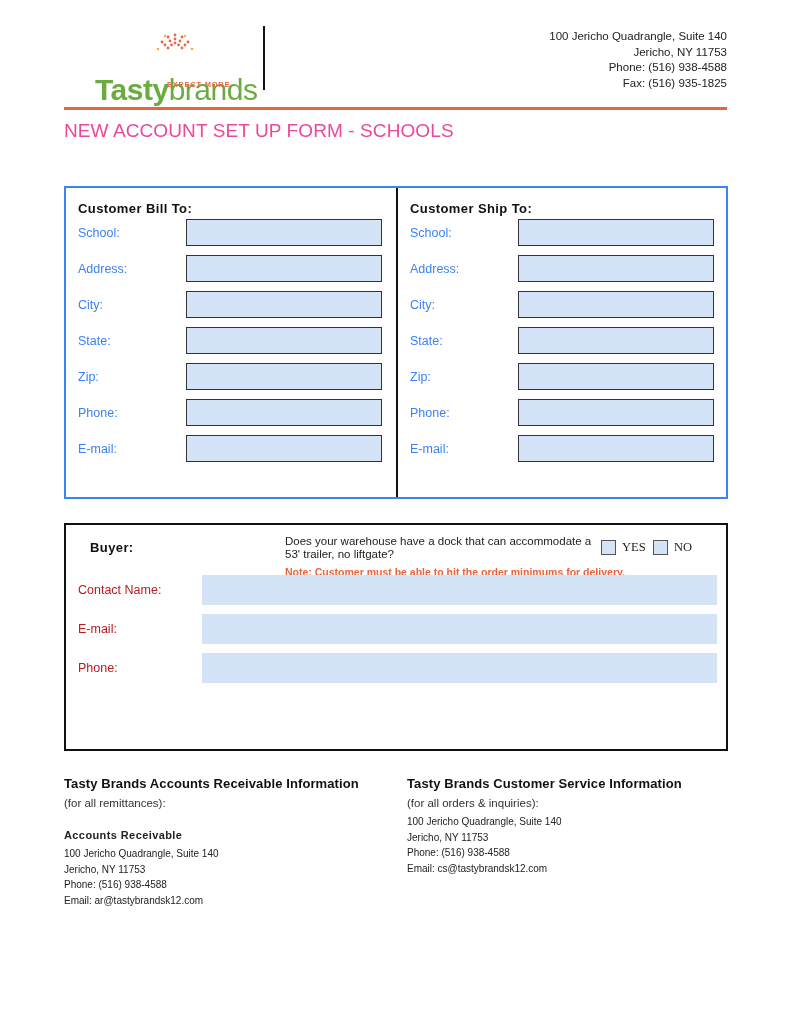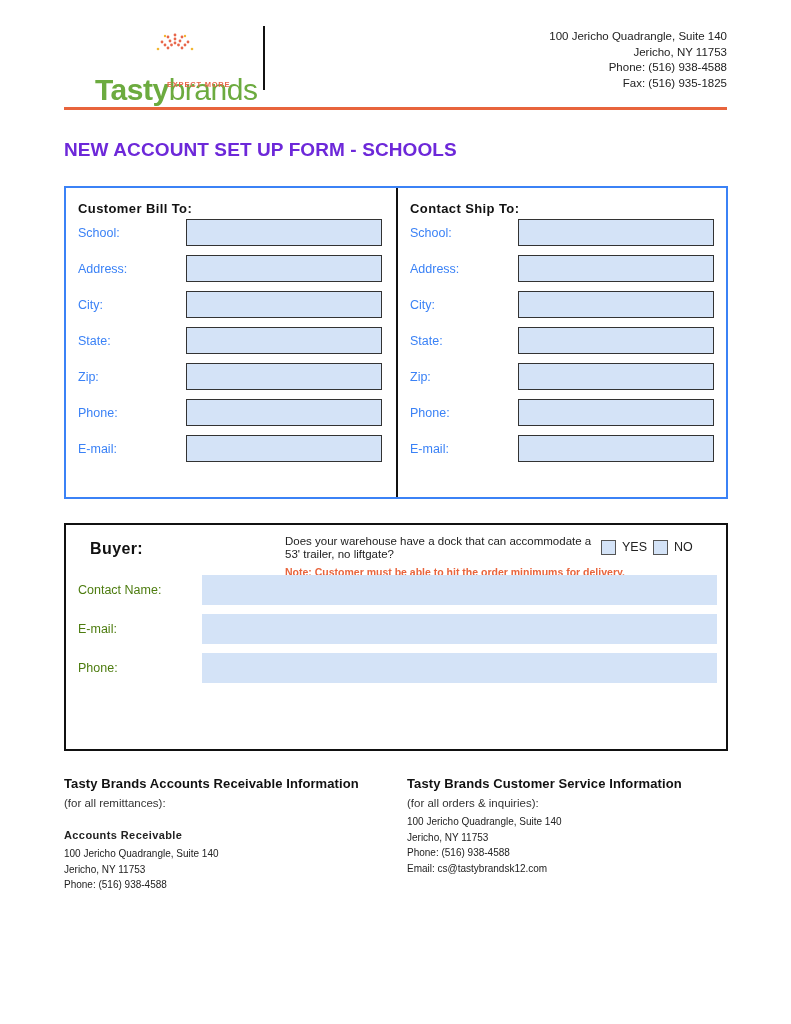--- a/index.html
+++ b/index.html
@@ -9,38 +9,38 @@
   .logo { left: 95px; top: 28px; width: 170px; height: 64px; }
   .logo-word { position: absolute; left: 0; top: 22px; font-size: 30px; letter-spacing: -0.5px; line-height: 1; margin-top: 25px; }
   .logo-tasty { color: #6cab3f; font-weight: bold; }
   .logo-brands { color: #6cab3f; font-weight: normal; }
   .logo-tag { position: absolute; left: 72px; top: 52px; font-size: 7.5px; color: #e8664a; font-weight: bold; letter-spacing: 0.8px; }
   .logo-sun { position: absolute; left: 58px; top: 4px; width: 44px; height: 22px; }
   .logo-bar { left: 263px; top: 26px; width: 2px; height: 64px; background: #111; }
   
   .hdr-addr { right: 64px; top: 29px; text-align: right; font-size: 11.5px; line-height: 15.5px; color: #222; }
   .rule { left: 64px; top: 107px; width: 663px; height: 3px; background: #e8643c; }
-  .title { left: 64px; top: 139px; font-size: 19px; font-weight: bold; color: #6d28d9; letter-spacing: 0.1px; }
+  .title { left: 64px; top: 120px; font-size: 19px; font-weight: normal; color: #ec4899; letter-spacing: 0.1px; }
   
   .addr-box { left: 64px; top: 186px; width: 660px; height: 309px; border: 2px solid #3b82f6; box-sizing: content-box; }
   .addr-divider { position: absolute; left: 330px; top: 0; width: 2px; height: 100%; background: #111; }
   .col { position: absolute; top: 0; width: 330px; height: 100%; }
   .col-head { position: absolute; left: 12px; top: 13px; font-size: 13px; font-weight: bold; letter-spacing: 0.4px; }
   .frow { position: absolute; left: 12px; height: 29px; width: 312px; }
   .frow-label { position: absolute; left: 0; top: 7px; font-size: 12.5px; color: #3b82f6; }
   .frow-input { position: absolute; left: 108px; top: 0; width: 196px; height: 27px; background: #d4e3f7; border: 1.5px solid #333; box-sizing: border-box; }
   
   .buyer-box { left: 64px; top: 523px; width: 660px; height: 224px; border: 2px solid #111; }
-  .buyer-head { position: absolute; left: 12px; top: 15px; font-size: 16px; font-weight: bold; letter-spacing: 0.4px; padding-left: 12px; }
+  .buyer-head { position: absolute; left: 12px; top: 15px; font-size: 13px; font-weight: bold; letter-spacing: 0.4px; padding-left: 12px; }
   .dock-q { position: absolute; left: 219px; top: 10px; width: 310px; font-size: 11.5px; line-height: 13px; color: #222; }
   .note { position: absolute; left: 219px; top: 41px; font-size: 10.5px; color: #e8643c; font-weight: bold; height: 9px; overflow: hidden; line-height: 12px; }
   .cb { position: absolute; top: 15px; width: 15px; height: 15px; background: #d4e3f7; border: 1px solid #555; box-sizing: border-box; }
-  .cb-label { position: absolute; top: 15px; font-size: 12.5px; color: #222; }
+  .cb-label { position: absolute; top: 15px; font-size: 12.5px; color: #222; font-family: Liberation Serif, serif; }
   .brow { position: absolute; left: 12px; width: 636px; height: 28px; }
-  .brow-label { position: absolute; left: 0; top: 8px; font-size: 12.5px; color: #4d7c0f; }
+  .brow-label { position: absolute; left: 0; top: 8px; font-size: 12.5px; color: #b91c1c; }
   .brow-input { position: absolute; left: 124px; top: 0; width: 511px; height: 28px; background: #d4e3f7; border: none; }
   
   .foot { top: 776px; width: 330px; color: #222; }
   .foot-h { font-size: 13px; font-weight: bold; color: #111; letter-spacing: 0.1px; }
   .foot-sub { font-size: 11.5px; margin-top: 6px; color: #333; }
   .foot-h2 { font-size: 11px; font-weight: bold; margin-top: 20px; letter-spacing: 0.4px; }
   .foot-lines { font-size: 10px; line-height: 15.5px; margin-top: 5px; }
   .foot-lines div { white-space: nowrap; }
 </style>
 </head>
@@ -114,21 +114,21 @@
         <span class="frow-label">Phone:</span>
         <input class="frow-input" value="" style="">
       </div>
     <div class="frow" style="top:247px">
         <span class="frow-label">E-mail:</span>
         <input class="frow-input" value="" style="">
       </div>
   </div>
   <div class="addr-divider"></div>
   <div class="col" style="left:332px">
-    <div class="col-head">Contact Ship To:</div>
+    <div class="col-head">Customer Ship To:</div>
     <div class="frow" style="top:31px">
         <span class="frow-label">School:</span>
         <input class="frow-input" value="" style="">
       </div>
     <div class="frow" style="top:67px">
         <span class="frow-label">Address:</span>
         <input class="frow-input" value="" style="">
       </div>
     <div class="frow" style="top:103px">
         <span class="frow-label">City:</span>
@@ -176,20 +176,21 @@
 </div>
 
 <div class="abs foot" style="left:64px">
   <div class="foot-h">Tasty Brands Accounts Receivable Information</div>
   <div class="foot-sub">(for all remittances):</div>
   <div class="foot-h2">Accounts Receivable</div>
   <div class="foot-lines">
     <div>100 Jericho Quadrangle, Suite 140</div>
     <div>Jericho, NY 11753</div>
     <div>Phone: (516) 938-4588</div>
+    <div>Email: ar@tastybrandsk12.com</div>
   </div>
 </div>
 <div class="abs foot" style="left:407px">
   <div class="foot-h">Tasty Brands Customer Service Information</div>
   <div class="foot-sub">(for all orders &amp; inquiries):</div>
   <div class="foot-lines">
     <div>100 Jericho Quadrangle, Suite 140</div>
     <div>Jericho, NY 11753</div>
     <div>Phone: (516) 938-4588</div>
     <div>Email: cs@tastybrandsk12.com</div>

